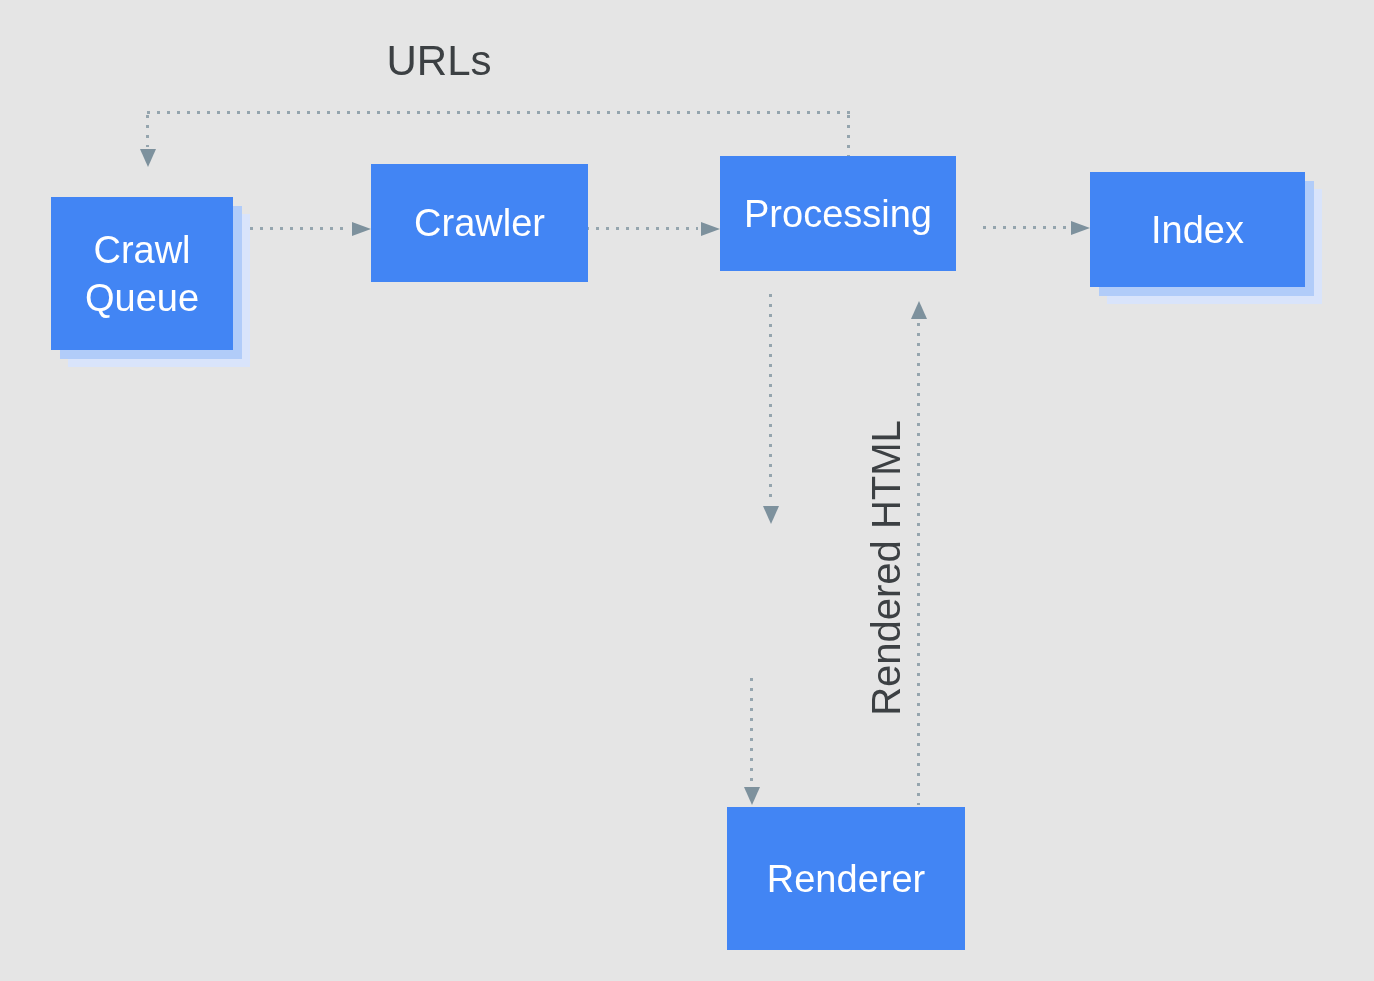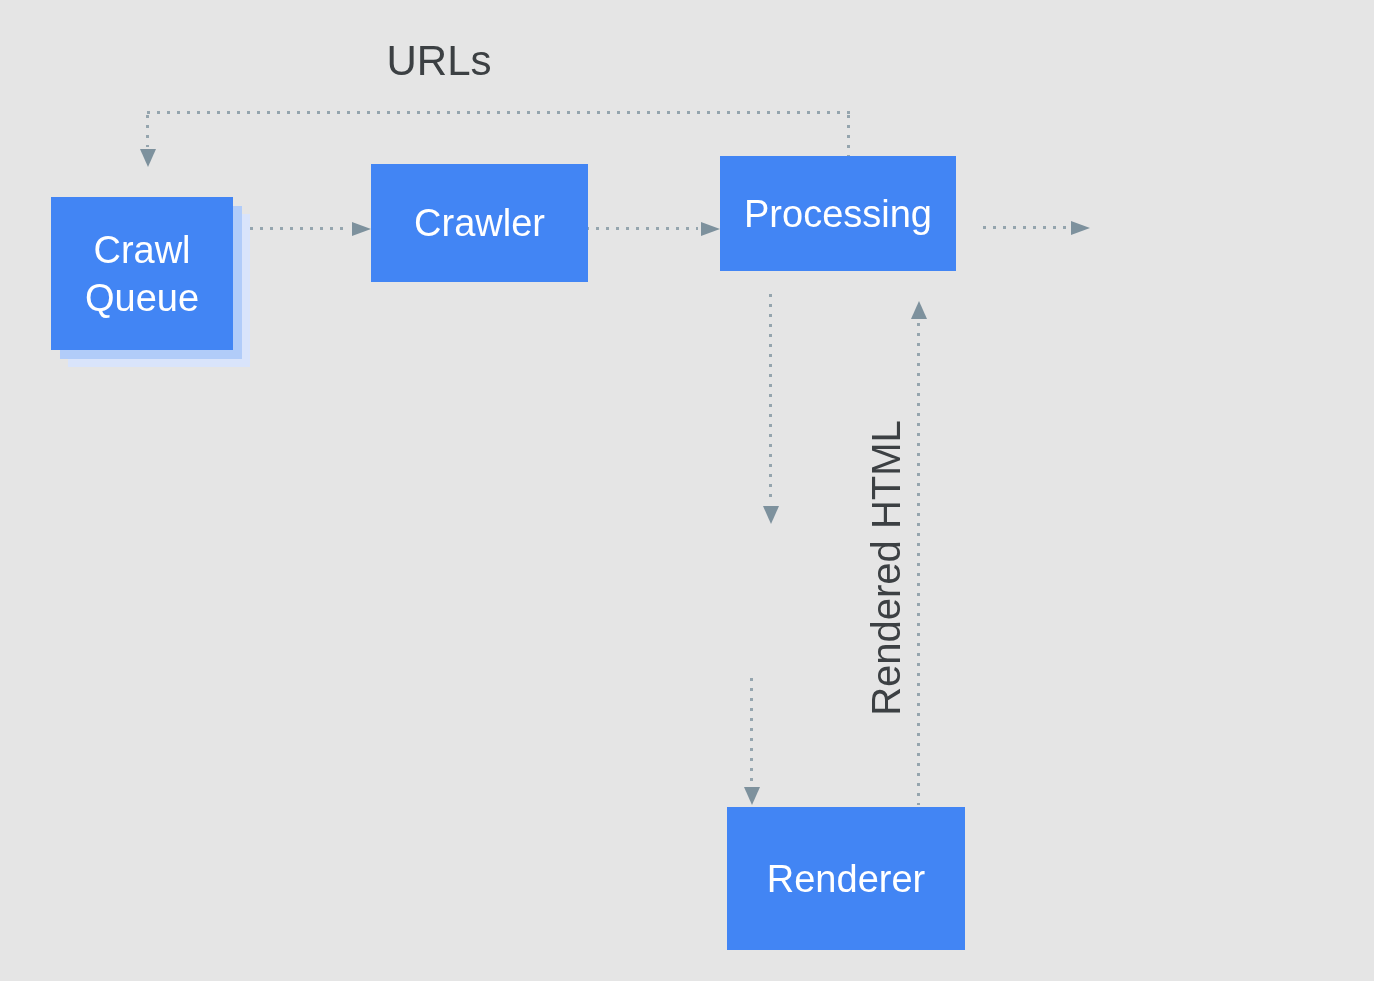--- a/index.html
+++ b/index.html
@@ -114,20 +114,27 @@
       <span>Crawler</span>
     </div>
   </div>
 
   <div class="node-wrap" style="left: 720px; top: 156px; width: 236px; height: 115px;">
     <div class="node-box">
       <span>Processing</span>
     </div>
   </div>
 
+  <div class="node-wrap" style="left: 1090px; top: 172px; width: 215px; height: 115px;">
+    <div class="layer l2"></div>
+    <div class="layer l1"></div>
+    <div class="node-box">
+      <span>Index</span>
+    </div>
+  </div>
 
 
   <div class="node-wrap" style="left: 727px; top: 807px; width: 238px; height: 143px;">
     <div class="node-box">
       <span>Renderer</span>
     </div>
   </div>
 
 </div>
 

